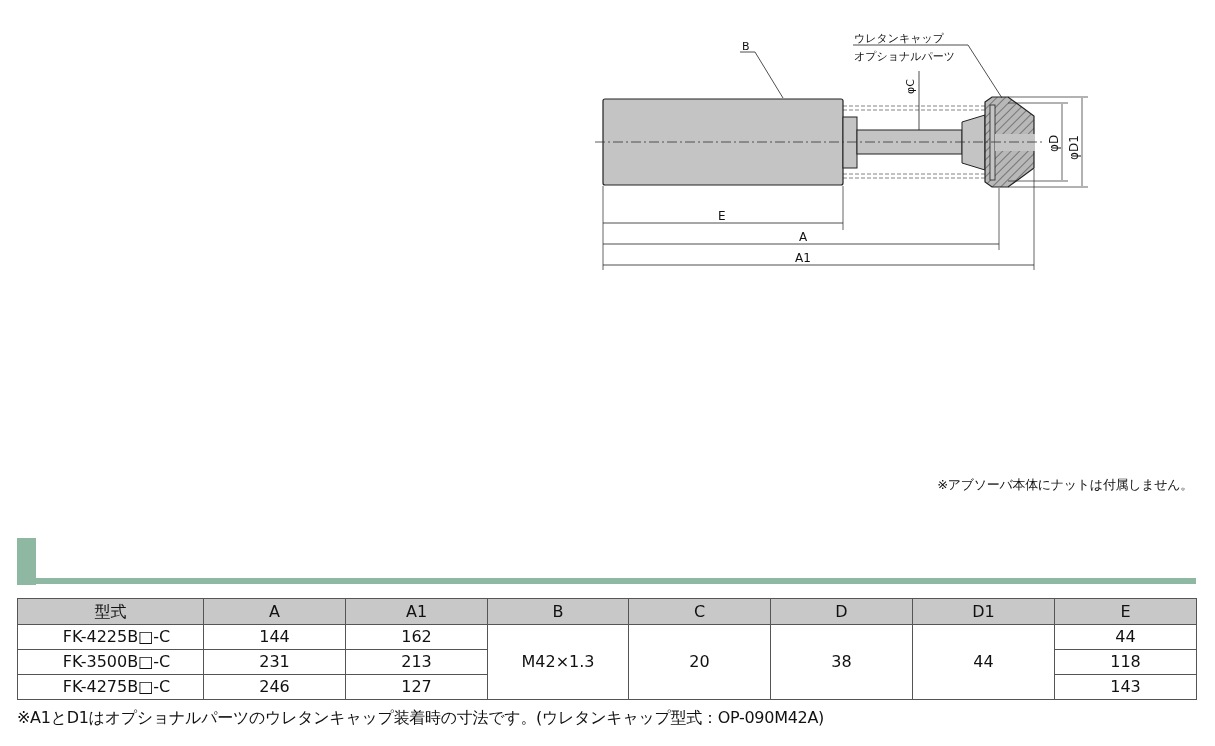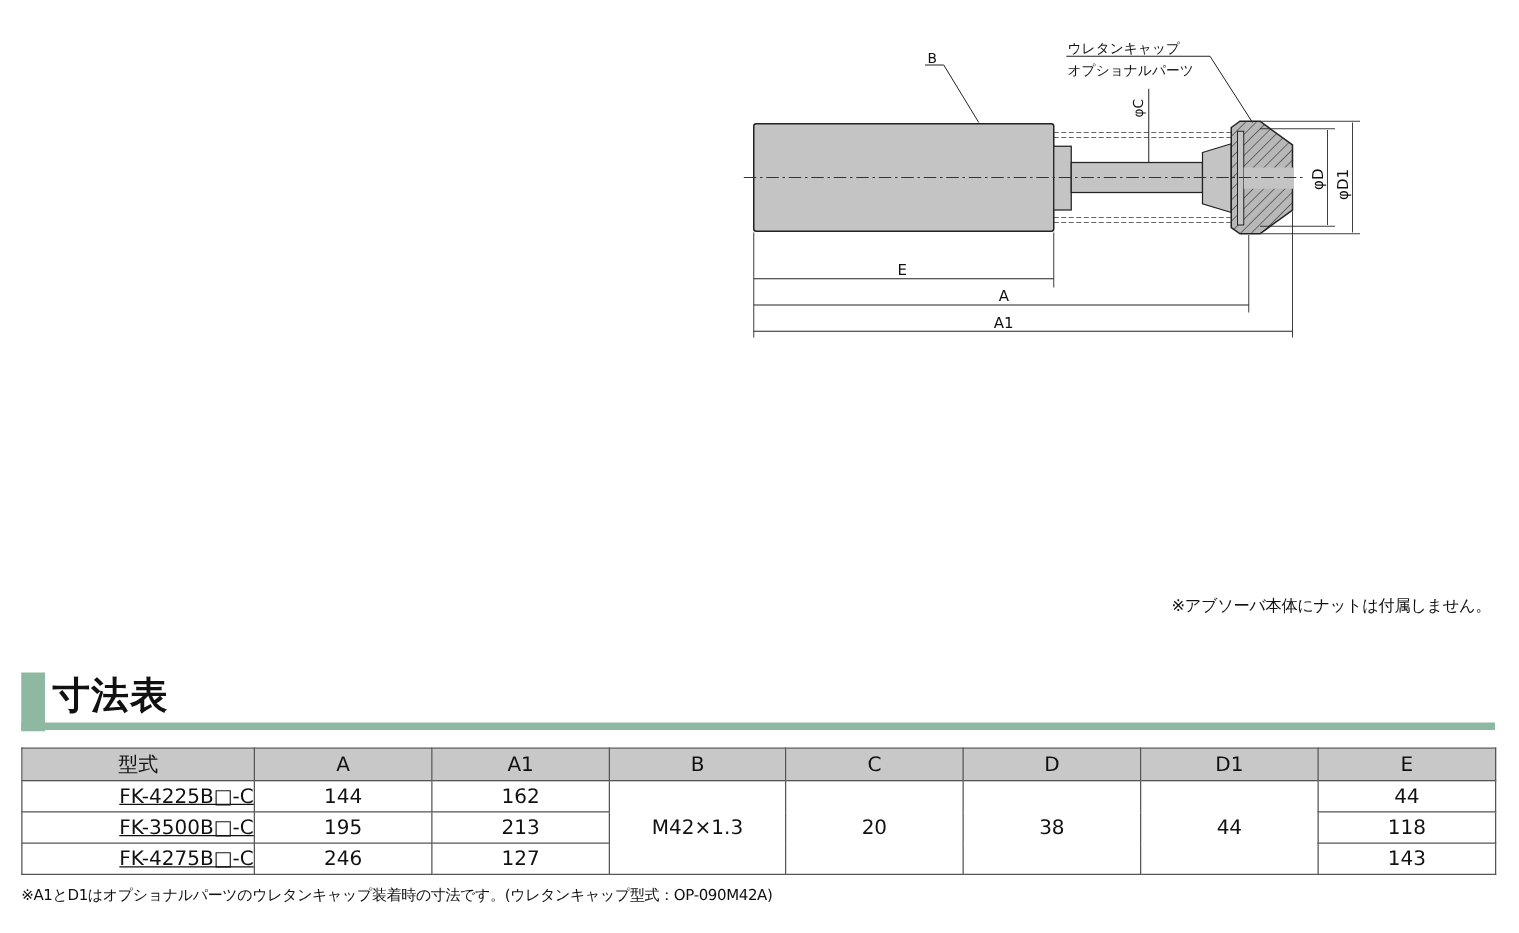--- a/index.html
+++ b/index.html
@@ -10,22 +10,22 @@
     .drawing text { font-family: "DejaVu Sans", sans-serif; fill: #111; }
     .note-top { position: absolute; right: 22px; top: 476px; font-size: 13px; letter-spacing: -0.3px; text-align: right; }
     .section-title { position: absolute; left: 17px; top: 538px; width: 1179px; height: 47px; }
     .section-title .bar-left { position: absolute; left: 0; top: 0; width: 19px; height: 47px; background: #8fb8a2; }
     .section-title .bar-bottom { position: absolute; left: 0; top: 40px; width: 1179px; height: 6px; background: #8fb8a2; }
     .section-title .title { position: absolute; left: 25px; top: -2px; font-size: 30px; font-weight: bold; letter-spacing: 1px; }
     table.dims { position: absolute; left: 17px; top: 598px; width: 1179px; border-collapse: collapse;
                  font-size: 16px; table-layout: fixed; }
     table.dims th, table.dims td { border: 1px solid #555; text-align: center; padding: 0; height: 24px; line-height: 24px; }
     table.dims th { background: #c8c8c8; font-weight: normal; height: 25px; }
-    table.dims td.model { text-align: right; padding-left: 12px; text-decoration: underline; }
-    .note-bottom { position: absolute; left: 17px; top: 708px; font-size: 12px; letter-spacing: -0.3px; }
+    table.dims td.model { text-align: center; padding-left: 12px; }
+    .note-bottom { position: absolute; left: 17px; top: 708px; font-size: 16px; letter-spacing: -0.3px; }
   </style>
 </head>
 <body>
 
 <div class="drawing">
   <svg viewBox="0 0 520 260" xmlns="http://www.w3.org/2000/svg">
     <defs>
       <pattern id="hatch" patternUnits="userSpaceOnUse" width="6" height="6" patternTransform="rotate(45)">
         <rect width="6" height="6" fill="#b8b8b8"></rect>
         <line x1="0" y1="0" x2="0" y2="6" stroke="#333" stroke-width="1"></line>
@@ -91,21 +91,20 @@
     <text x="209" y="221" font-size="12">A</text>
     <text x="205" y="242" font-size="12">A1</text>
   </svg>
 </div>
 
 <div class="note-top">※アブソーバ本体にナットは付属しません。</div>
 
 <div class="section-title">
   <div class="bar-left"></div>
   <div class="bar-bottom"></div>
-  <div class="title">寸法表</div>
 </div>
 
 <table class="dims">
   <colgroup>
     <col style="width:186px">
       <col style="width:142px">
       <col style="width:142px">
       <col style="width:141px">
     <col style="width:142px">
       <col style="width:142px">
@@ -130,21 +129,21 @@
       <td>144</td>
       <td>162</td>
       <td rowspan="3">M42×1.3</td>
       <td rowspan="3">20</td>
       <td rowspan="3">38</td>
       <td rowspan="3">44</td>
       <td>44</td>
     </tr>
     <tr>
       <td class="model">FK-3500B□-C</td>
-      <td>195</td>
+      <td>231</td>
       <td>213</td>
       <td>118</td>
     </tr>
     <tr>
       <td class="model">FK-4275B□-C</td>
       <td>246</td>
       <td>127</td>
       <td>143</td>
     </tr>
   </tbody>

